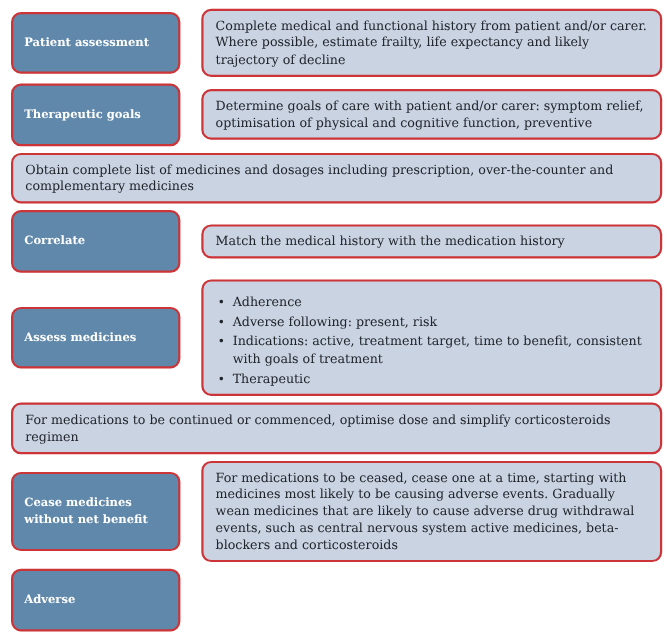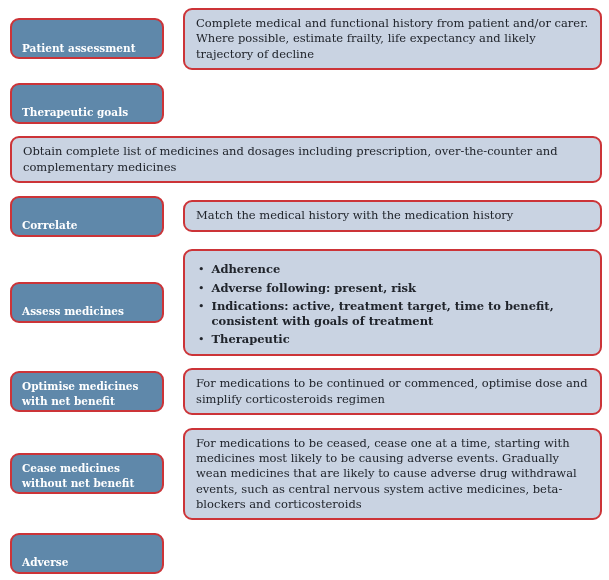--- a/index.html
+++ b/index.html
@@ -36,21 +36,21 @@
     min-height: 41px;
     background: var(--label-bg);
     border: 2px solid var(--border-red);
     border-radius: 9px;
     color: var(--label-text);
     font-weight: bold;
     font-size: 10.5px;
     line-height: 1.4;
     display: flex;
     align-items: flex-end;
-    padding: 2px 10px;
+    padding: 19px 10px;
   }
   .desc-box {
     flex: 1 1 auto;
     min-height: 31px;
     background: var(--desc-bg);
     border: 2px solid var(--border-red);
     border-radius: 9px;
     color: var(--desc-text);
     font-size: 11.5px;
     line-height: 1.33;
@@ -66,39 +66,42 @@
     gap: 7px;
     margin-top: 3px;
     align-items: flex-start;
   }
   .bullet-dot {
     flex: 0 0 auto;
     font-size: 11px;
     line-height: 1.38;
     padding-left: 2px;
   }
-  .bullet-text { flex: 1 1 auto; font-weight: bold; }
+  .bullet-text { flex: 1 1 auto; }
 </style>
 </head>
 <body>
 
 <div class="diagram">
 
   <div class="row">
     <div class="label-box">
       <span>Patient assessment</span>
     </div>
     <div class="desc-box">
       <p class="desc-text">Complete medical and functional history from patient and/or carer. Where possible, estimate frailty, life expectancy and likely trajectory of decline</p>
     </div>
   </div>
 
   <div class="row">
     <div class="label-box">
       <span>Therapeutic goals</span>
+    </div>
+    <div class="desc-box">
+      <p class="desc-text">Determine goals of care with patient and/or carer: symptom relief, optimisation of physical and cognitive function, preventive</p>
     </div>
   </div>
 
   <div class="row">
     <div class="desc-box">
       <p class="desc-text">Obtain complete list of medicines and dosages including prescription, over-the-counter and complementary medicines</p>
     </div>
   </div>
 
   <div class="row">
@@ -130,23 +133,20 @@
         </div>
         <div class="bullet-row">
           <span class="bullet-dot">•</span>
           <span class="bullet-text">Therapeutic</span>
         </div>
       </div>
     </div>
   </div>
 
   <div class="row">
-    <div class="label-box">
-      <span>Optimise medicines with net benefit</span>
-    </div>
     <div class="desc-box">
       <p class="desc-text">For medications to be continued or commenced, optimise dose and simplify corticosteroids regimen</p>
     </div>
   </div>
 
   <div class="row">
     <div class="label-box">
       <span>Cease medicines without net benefit</span>
     </div>
     <div class="desc-box">

